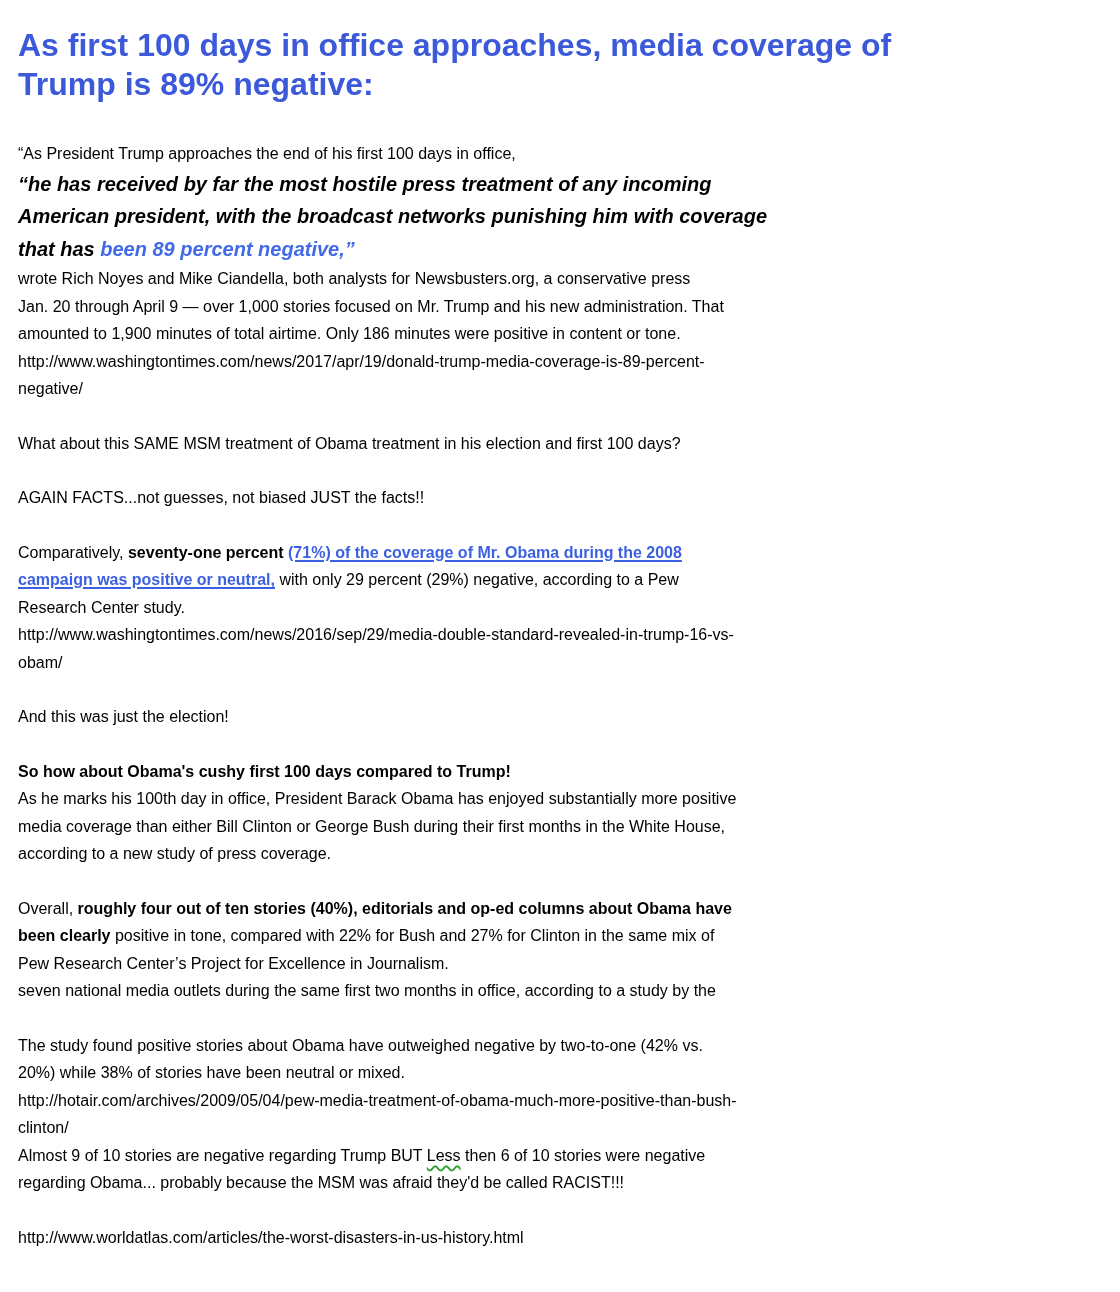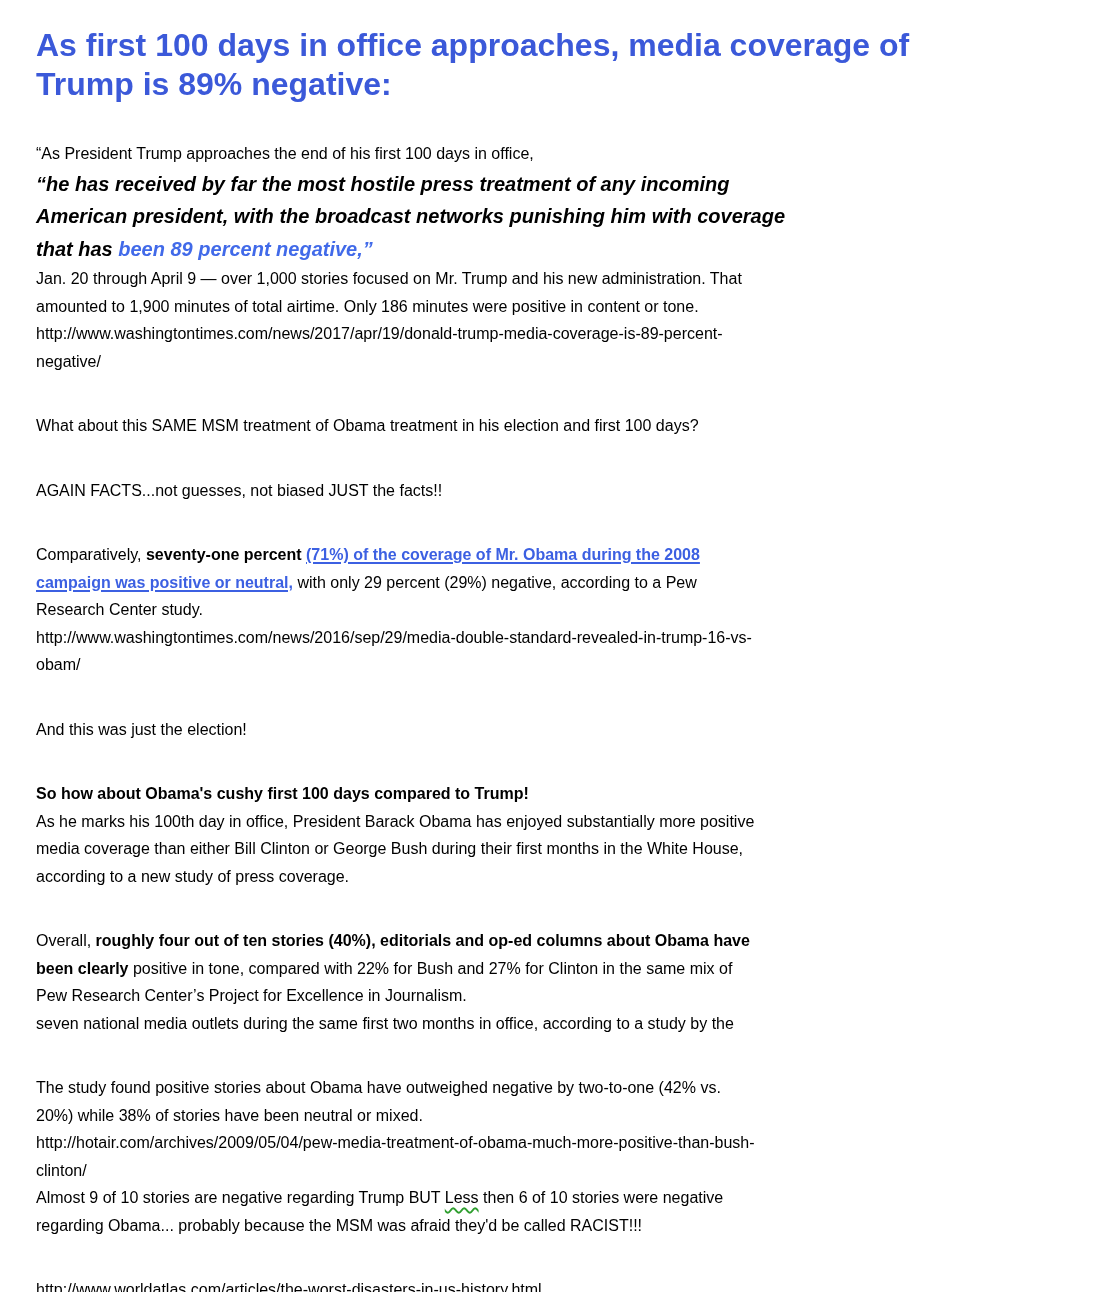--- a/index.html
+++ b/index.html
@@ -8,26 +8,26 @@
     background: #ffffff;
     width: 1120px;
     font-family: "Liberation Sans", "DejaVu Sans", sans-serif;
     color: #000000;
   }
   .page {
     width: 940px;
     height: 1292px;
     overflow: hidden;
     box-sizing: border-box;
-    padding: 26px 24px 0 36px;
+    padding: 26px 24px 0 18px;
     background: #ffffff;
   }
   .block { margin: 0; }
   
-  .block + .block { margin-top: 37px; }
+  .block + .block { margin-top: 27px; }
   .block.attached { margin-top: 0; }
   .style-heading { margin-bottom: 36px; }
   .style-heading .line {
     font-size: 32px;
     line-height: 39px;
     font-weight: bold;
     color: var(--heading-blue, #3b59d9);
     white-space: pre;
   }
   .style-body .line {
@@ -74,20 +74,21 @@
       </div>
       <div class="block style-body attached">
         <div class="line"><span>“As President Trump approaches the end of his first 100 days in office,</span></div>
       </div>
       <div class="block style-quote attached">
         <div class="line"><span>“he has received by far the most hostile press treatment of any incoming</span></div>
         <div class="line"><span>American president, with the broadcast networks punishing him with coverage</span></div>
         <div class="line"><span>that has </span><span class="seg-blue">been 89 percent negative,”</span></div>
       </div>
       <div class="block style-body attached">
+        <div class="line"><span>wrote Rich Noyes and Mike Ciandella, both analysts for Newsbusters.org, a conservative press</span></div>
         <div class="line"><span>Jan. 20 through April 9 — over 1,000 stories focused on Mr. Trump and his new administration. That</span></div>
         <div class="line"><span>amounted to 1,900 minutes of total airtime. Only 186 minutes were positive in content or tone.</span></div>
         <div class="line"><span>http://www.washingtontimes.com/news/2017/apr/19/donald-trump-media-coverage-is-89-percent-</span></div>
         <div class="line"><span>negative/</span></div>
       </div>
       <div class="block style-body">
         <div class="line"><span>What about this SAME MSM treatment of Obama treatment in his election and first 100 days?</span></div>
       </div>
       <div class="block style-body">
         <div class="line"><span>AGAIN FACTS...not guesses, not biased JUST the facts!!</span></div>

